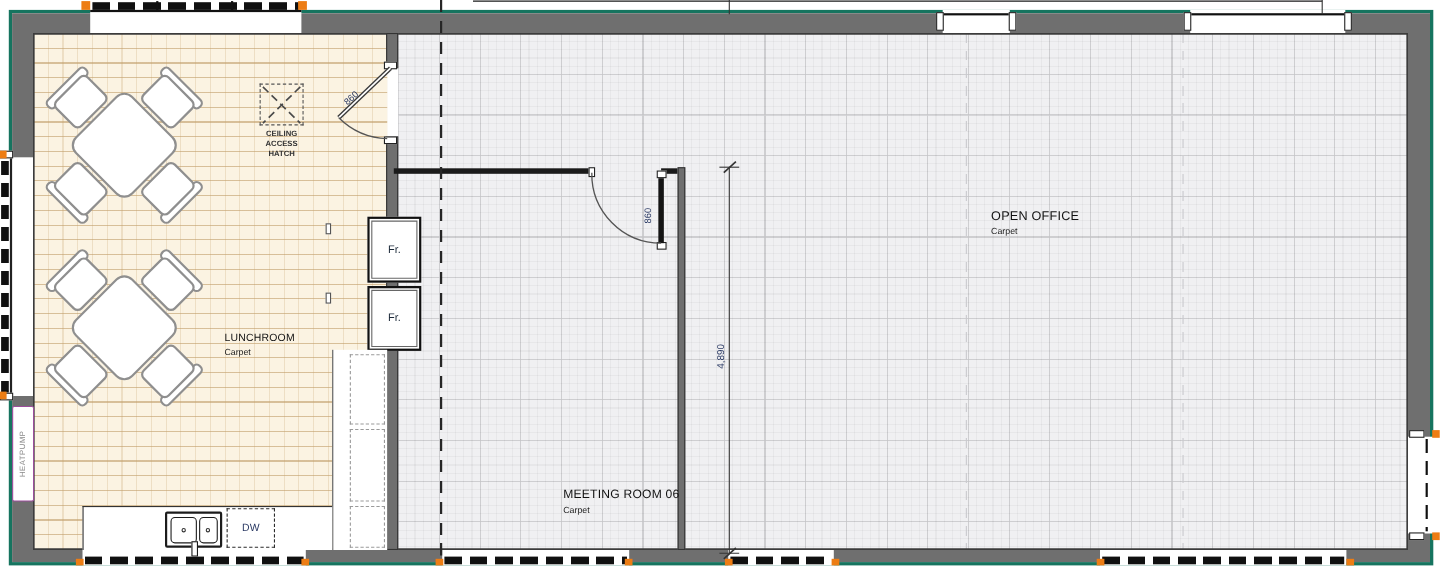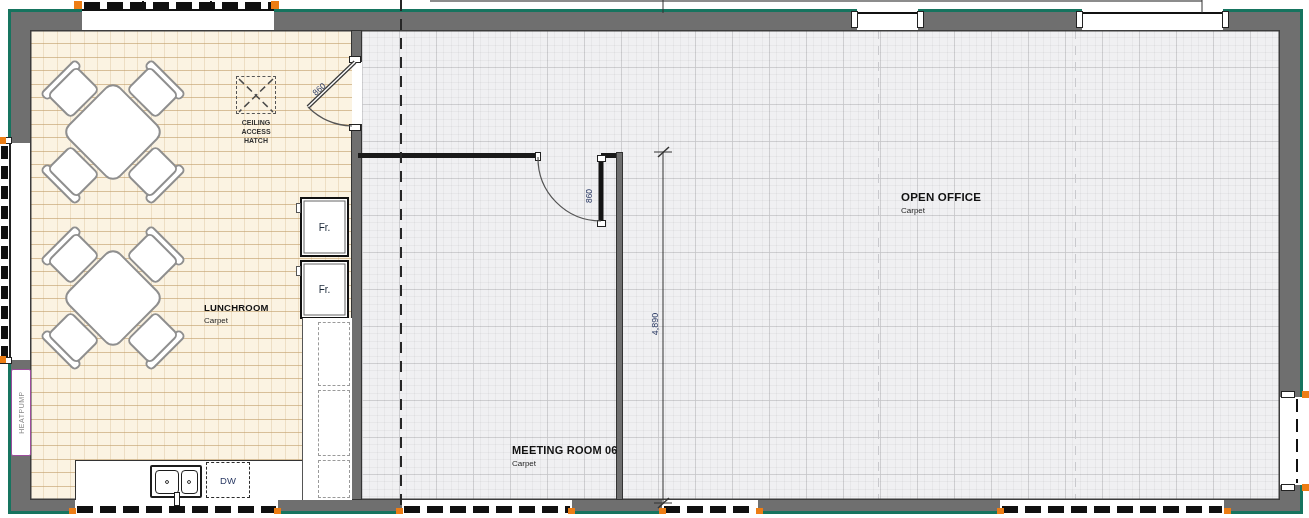--- a/index.html
+++ b/index.html
@@ -32,27 +32,27 @@
   .wall{background:#6f6f6f;border:1px solid #333;}
   .wall-black{background:#1a1a1a;}
   .win-white{background:#ffffff;}
   .win-dash-h{background:repeating-linear-gradient(90deg,#101010 0 16px,transparent 16px 23px);}
   .win-dash-v{background:repeating-linear-gradient(180deg,#101010 0 13px,transparent 13px 20px);}
   .jamb{background:#fff;border:1px solid #222;}
   .orange{background:#ed7d14;}
   .dashline-strong{width:2px;background:repeating-linear-gradient(180deg,#262626 0 11px,transparent 11px 19px);}
   .dashline-faint{width:1px;background:repeating-linear-gradient(180deg,#c9c9cd 0 9px,transparent 9px 16px);}
 
-  .lbl-room{font-weight:bold;color:#111;font-size:11px;letter-spacing:.2px;white-space:nowrap;}
+  .lbl-room{font-weight:normal;color:#111;font-size:11px;letter-spacing:.2px;white-space:nowrap;}
   .lbl-finish{color:#222;font-size:8px;white-space:nowrap;}
   .lbl-dim{color:#2b3a64;font-size:8.5px;white-space:nowrap;}
   .lbl-fix{color:#1b2838;font-size:10px;}
 
   .fridge{background:#fff;border:2px solid #111;box-shadow:inset 0 0 0 1.5px #fff, inset 0 0 0 2.5px #666;
-          display:flex;align-items:center;justify-content:center;}
+          display:flex;align-items:center;justify-content:center;margin-left:34px;}
   .cab-dash{border:1.5px dashed #9a9a9a;}
   .counter{background:#fff;border-top:1.5px solid #333;border-left:1.5px solid #333;}
   .sink-part{background:#fff;border:1.5px solid #1c1c1c;}
   .hatch-box{border:1.5px dashed #555;}
   .heatpump-box{background:#fff;border:1.5px solid #9c4d9c;border-radius:2px;display:flex;align-items:center;justify-content:center;}
   .heatpump-box span{font-size:7px;color:#8a8a8a;letter-spacing:.5px;transform:rotate(-90deg);white-space:nowrap;}
   svg{overflow:visible;}
 </style>
 </head>
 <body>

